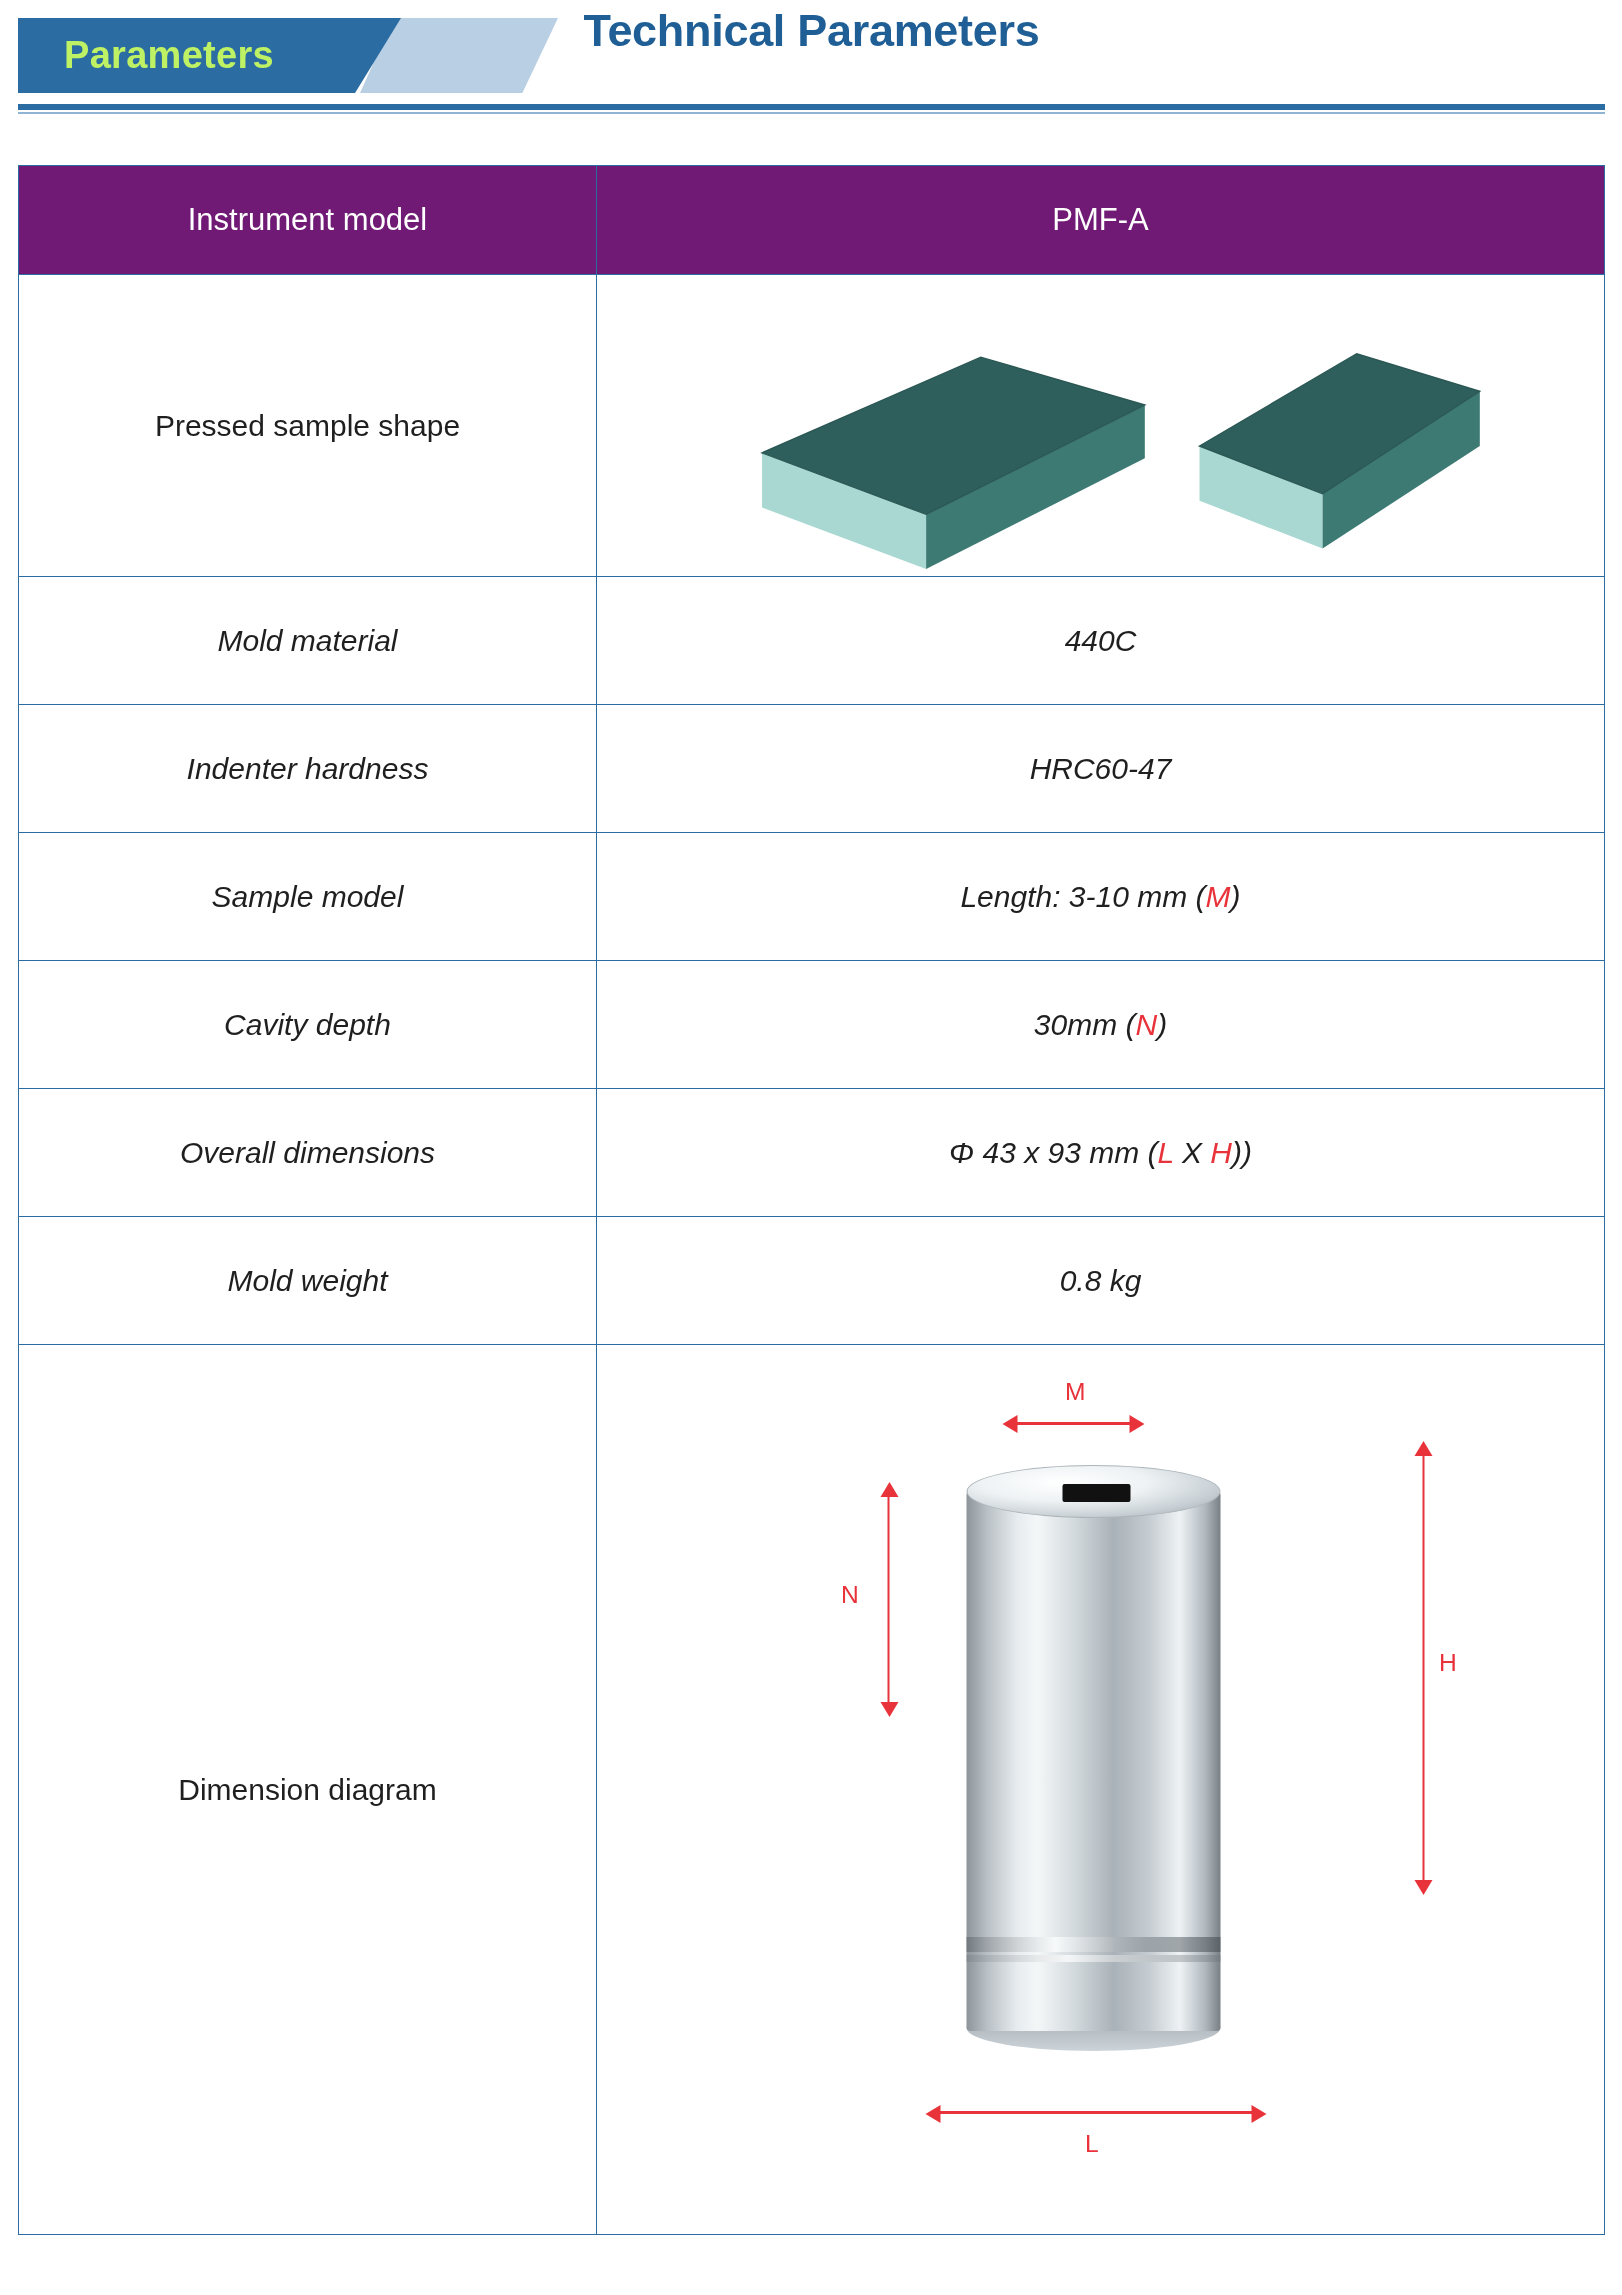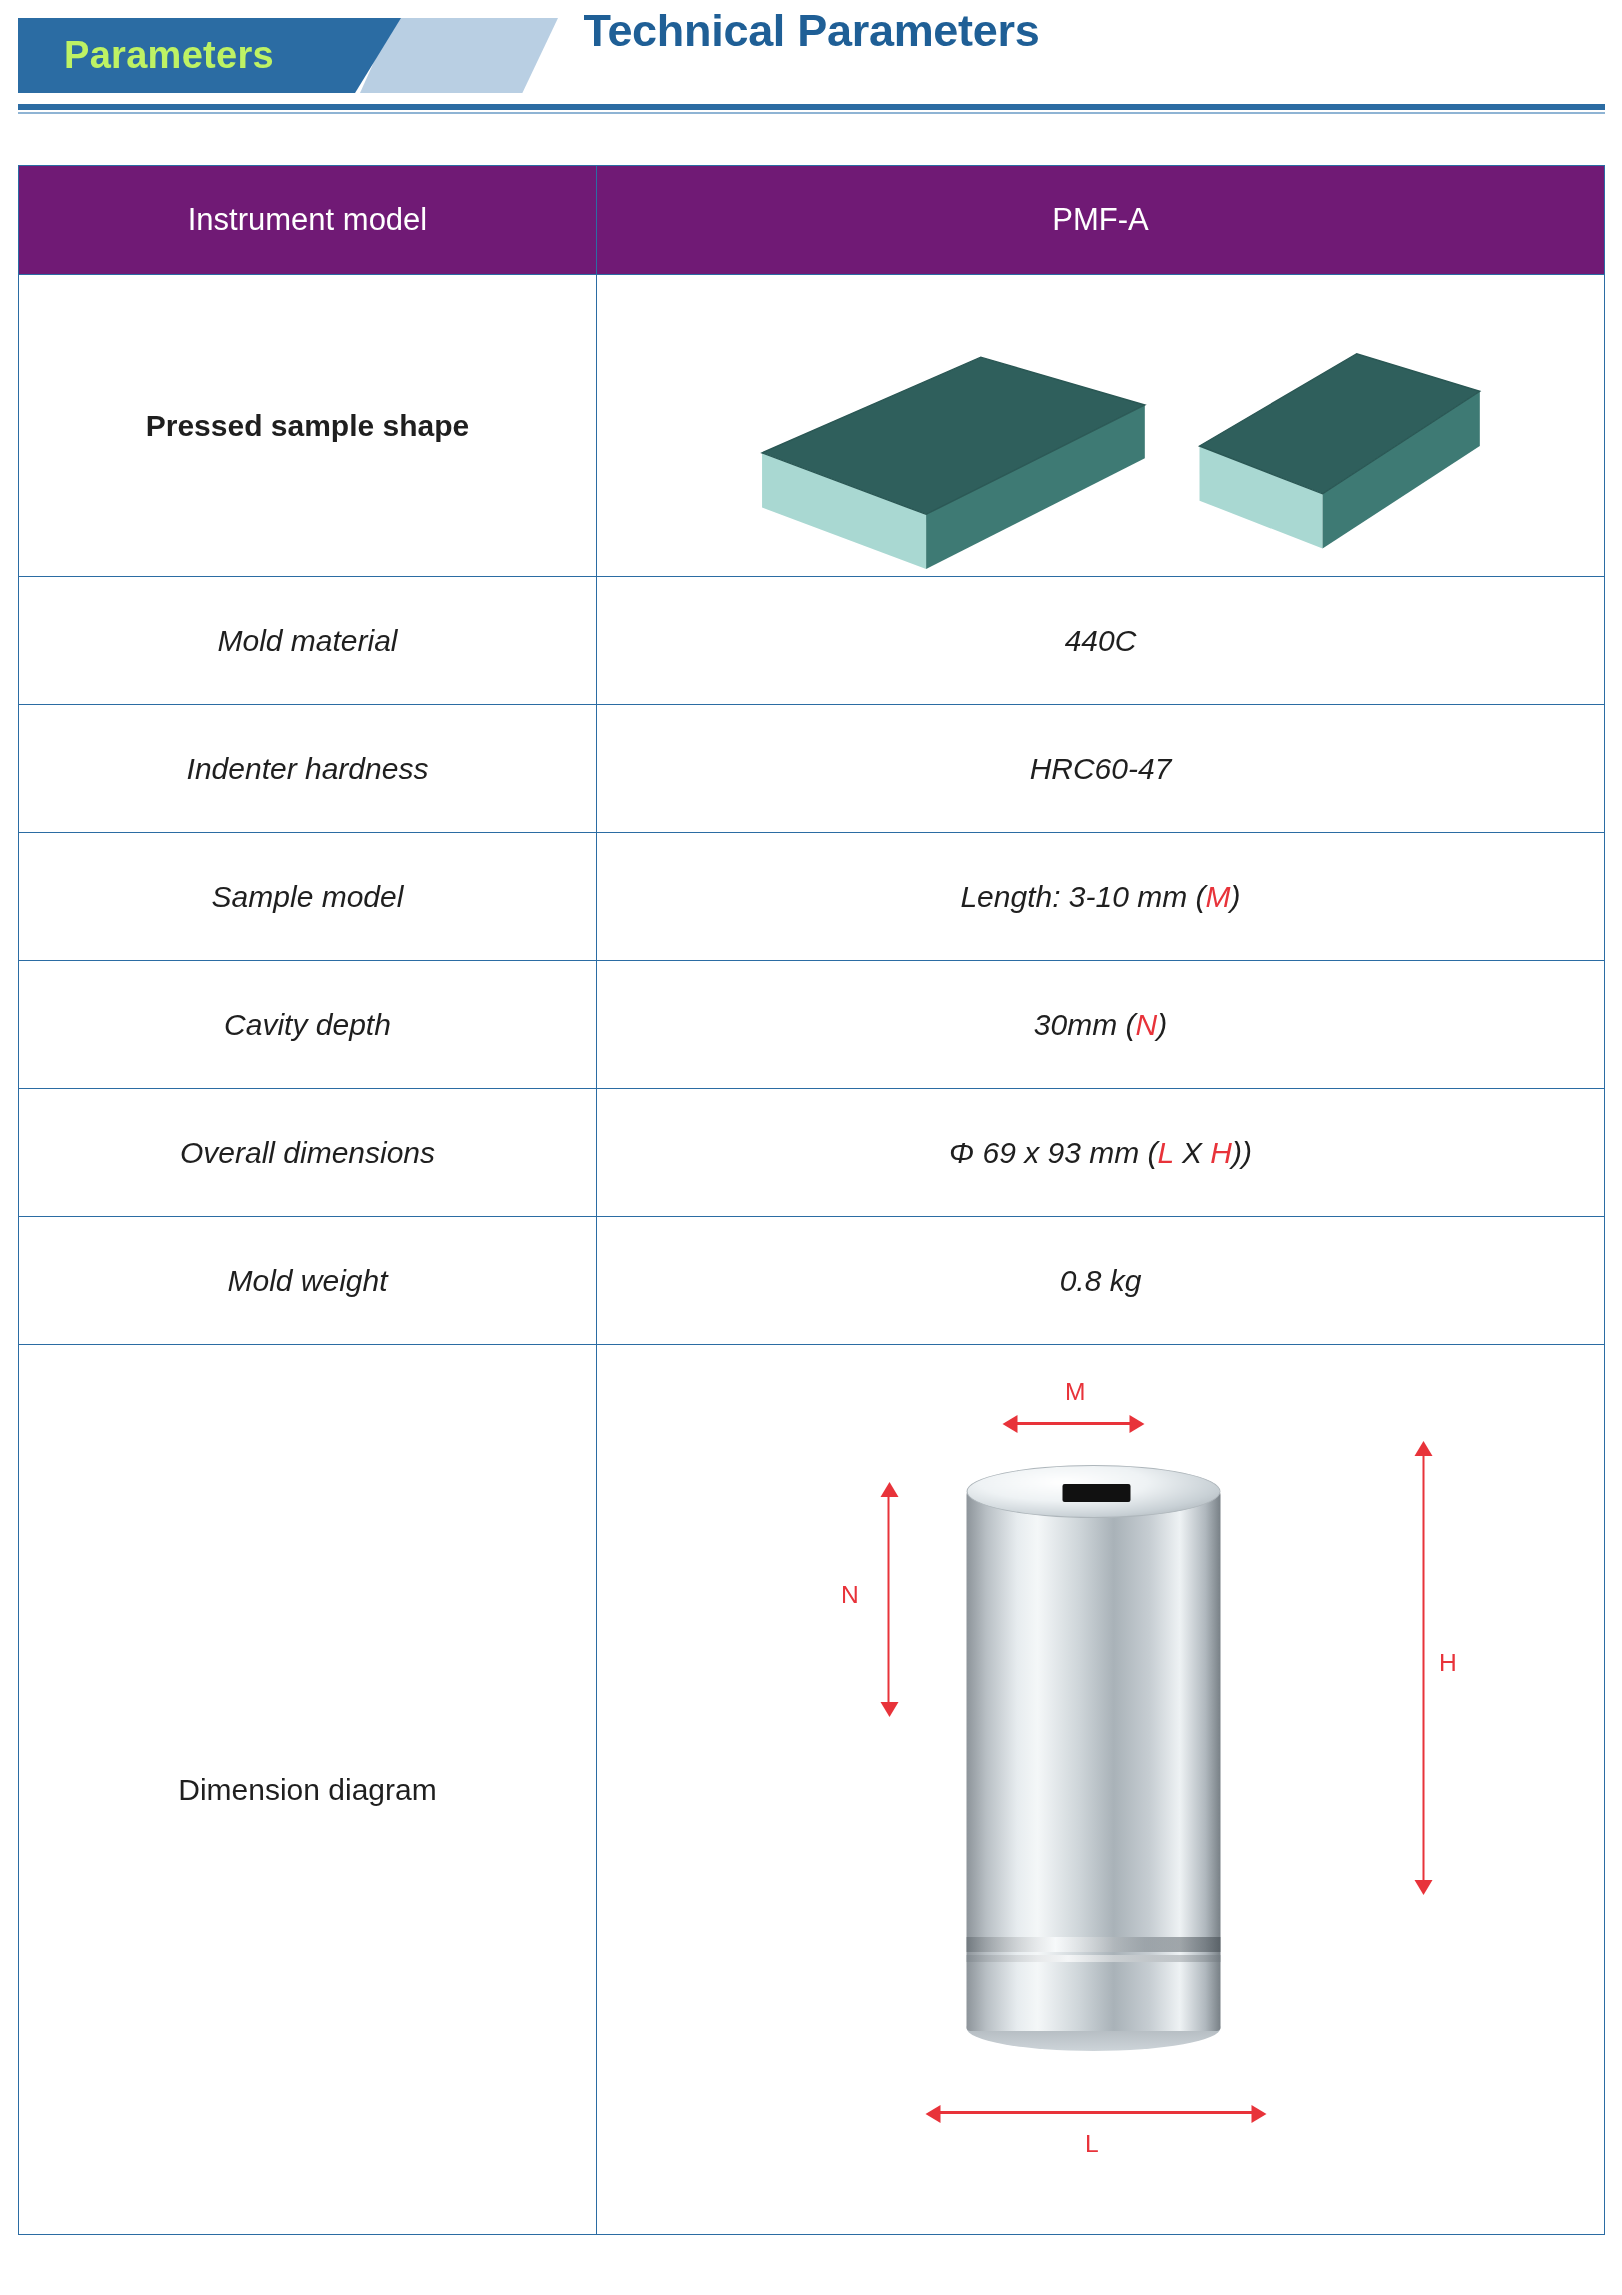--- a/index.html
+++ b/index.html
@@ -103,21 +103,21 @@
   }
   .col-label { width: 578px; }
 
   .head-row td {
     background: #701a75;
     color: #ffffff;
     height: 108px;
     font-size: 31px;
   }
 
-  .row-shape td { height: 301px; font-weight: bold; }
+  .row-shape td { height: 301px; }
   .row-std td { height: 127px; font-style: italic; }
   .row-diagram td { height: 889px; }
 
   .accent { color: #e8333a; }
 
   
   .shapes-wrap {
     position: relative;
     width: 100%;
     height: 301px;
@@ -297,21 +297,21 @@
       <tr class="row-std">
         <td>Cavity depth</td>
         <td>
           <span>30mm (</span><span class="accent">N</span><span>)</span>
         </td>
       </tr>
 
       <tr class="row-std">
         <td>Overall dimensions</td>
         <td>
-          <span>Φ  69 x 93 mm (</span><span class="accent">L</span><span> X </span><span class="accent">H</span><span>))</span>
+          <span>Φ  43 x 93 mm (</span><span class="accent">L</span><span> X </span><span class="accent">H</span><span>))</span>
         </td>
       </tr>
 
       <tr class="row-std">
         <td>Mold weight</td>
         <td>0.8 kg</td>
       </tr>
 
       <tr class="row-diagram">
         <td>Dimension diagram</td>

